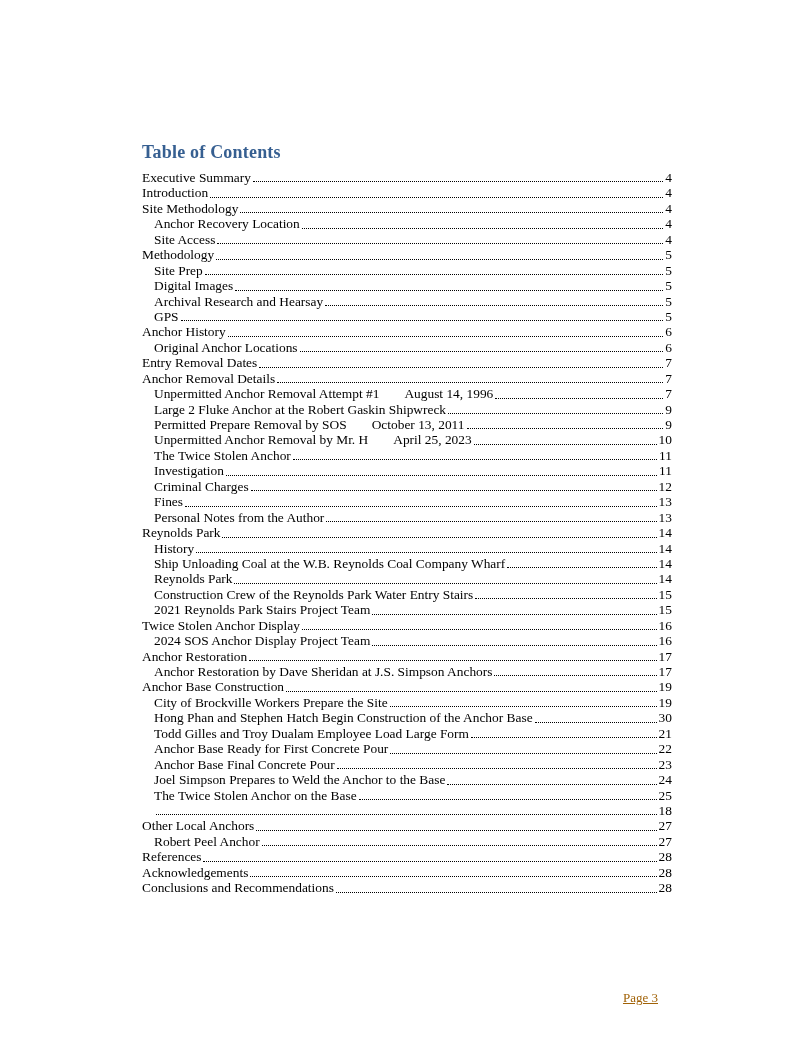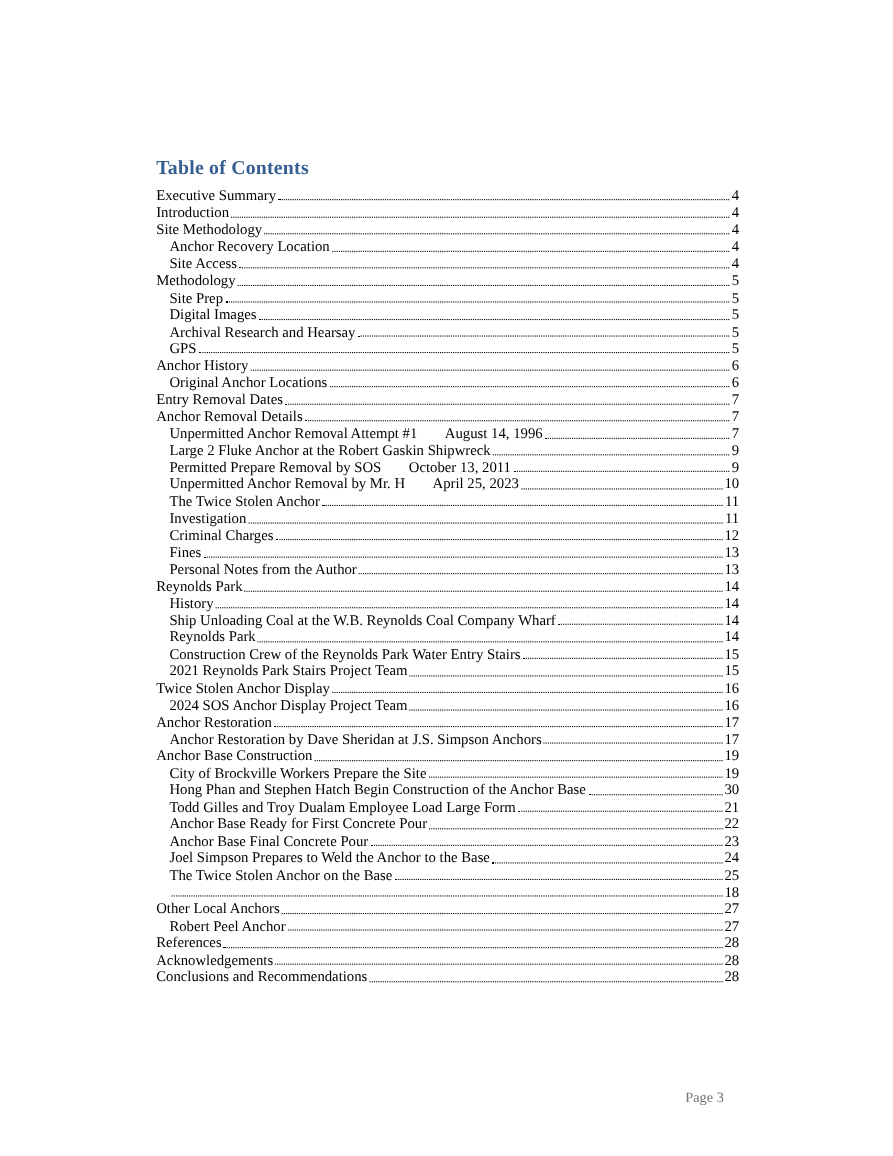--- a/index.html
+++ b/index.html
@@ -296,14 +296,14 @@
           <span class="toc-leader"></span>
           <span class="toc-page">28</span>
         </div>
         <div class="toc-row lvl1">
           <span class="toc-label">Conclusions and Recommendations</span>
           <span class="toc-leader"></span>
           <span class="toc-page">28</span>
         </div>
       </div>
   </div>
-  <div class="footer" style="color: #737373;">Page 3</div>
+  <div class="footer" style="color: #a16207; text-decoration: underline;">Page 3</div>
 </div>
 
 </body></html>

